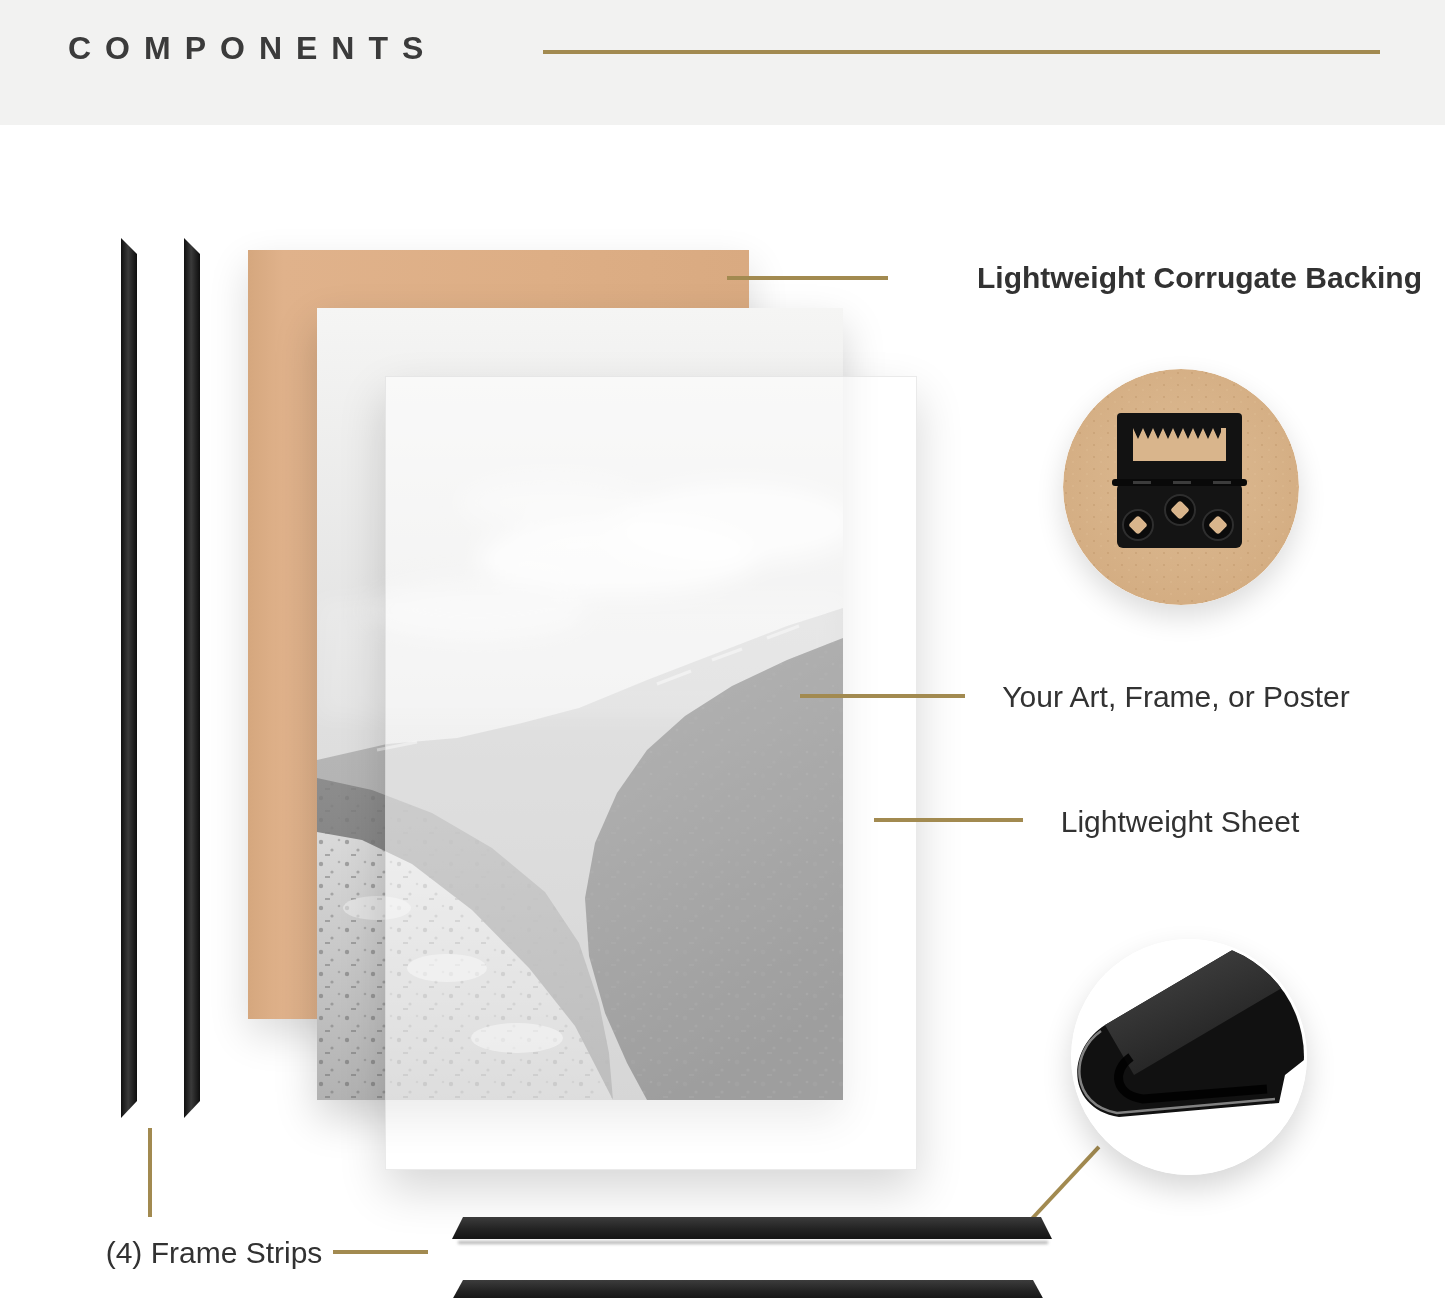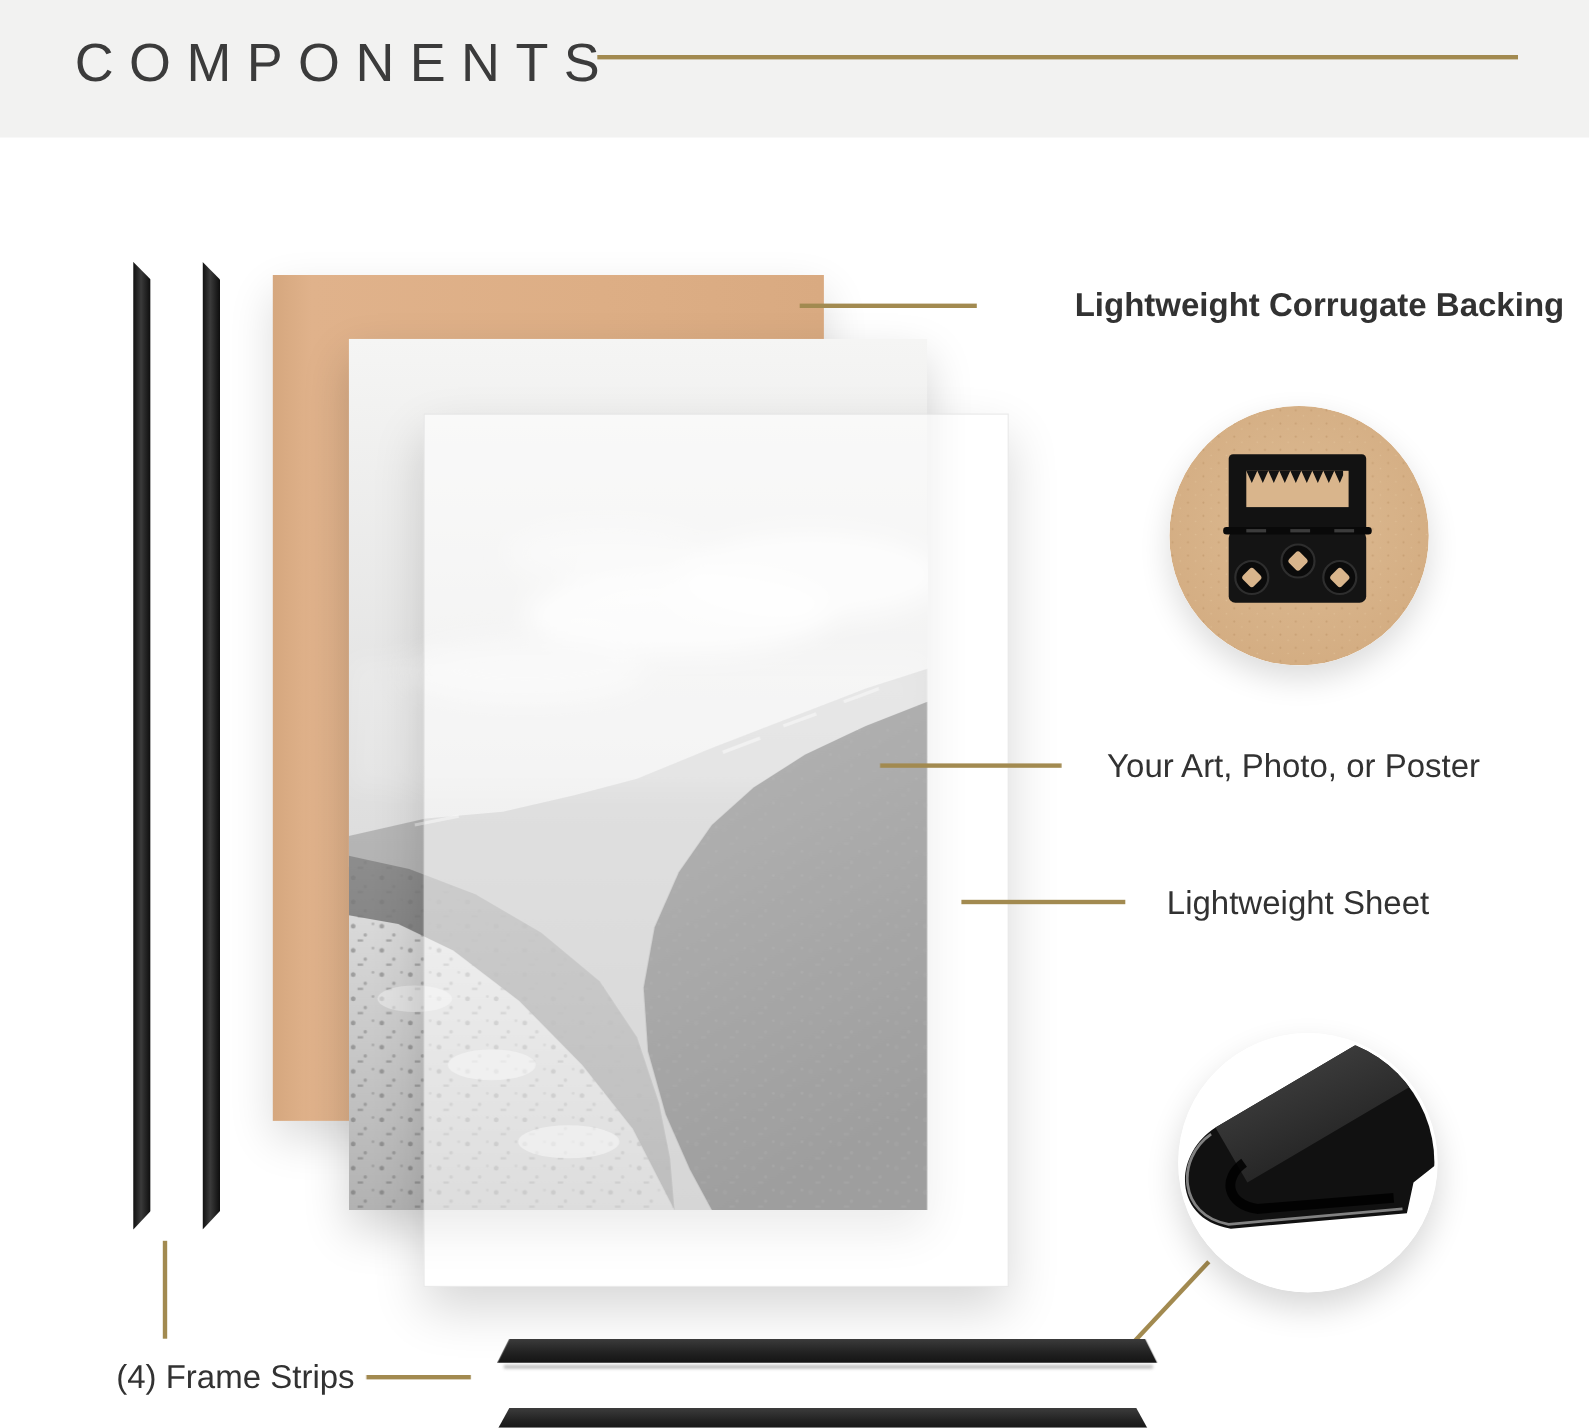--- a/index.html
+++ b/index.html
@@ -10,21 +10,21 @@
     background:#ffffff;
     font-family:"Liberation Sans", sans-serif;
   }
   
   .header-band{
     position:absolute;left:0;top:0;width:1445px;height:125px;
     background:#f2f2f1;
   }
   .page-title{
     position:absolute;left:68px;top:30px;
-    font-size:49px;font-weight:normal;letter-spacing:14px;
+    font-size:32px;font-weight:bold;letter-spacing:14px;
     color:#3b3b3b;white-space:nowrap;
   }
   .gold{background:#a28a50;}
   .header-rule{position:absolute;left:543px;top:50px;width:837px;height:4px;}
   
   .vstrip{
     position:absolute;top:238px;width:16px;height:880px;
     background:linear-gradient(90deg,#101010,#3a3a3a 45%,#0d0d0d);
     clip-path:polygon(0 0,100% 16px,100% calc(100% - 17px),0 100%);
   }
@@ -173,21 +173,21 @@
   <div class="cline gold backing"></div>
   <div class="cline gold art"></div>
   <div class="cline gold plexi-l"></div>
   <div class="vline gold"></div>
   <div class="cline gold strips-l"></div>
   <div class="dline gold"></div>
 
   <div class="label backing">
     <div>Lightweight Corrugate Backing</div>
   </div>
-  <div class="label art">Your Art, Photo, or Poster</div>
+  <div class="label art">Your Art, Frame, or Poster</div>
   <div class="label plexi-t">Lightweight Sheet</div>
   <div class="label strips-t">(4) Frame Strips</div>
 
   <div class="circle hanger">
     <svg viewBox="0 0 236 236">
       <defs>
         <radialGradient id="cardC" cx="0.5" cy="0.45" r="0.75">
           <stop offset="0" stop-color="#ddbb93"></stop>
             <stop offset="0.8" stop-color="#d3ac81"></stop>
             <stop offset="1" stop-color="#caa176"></stop>

